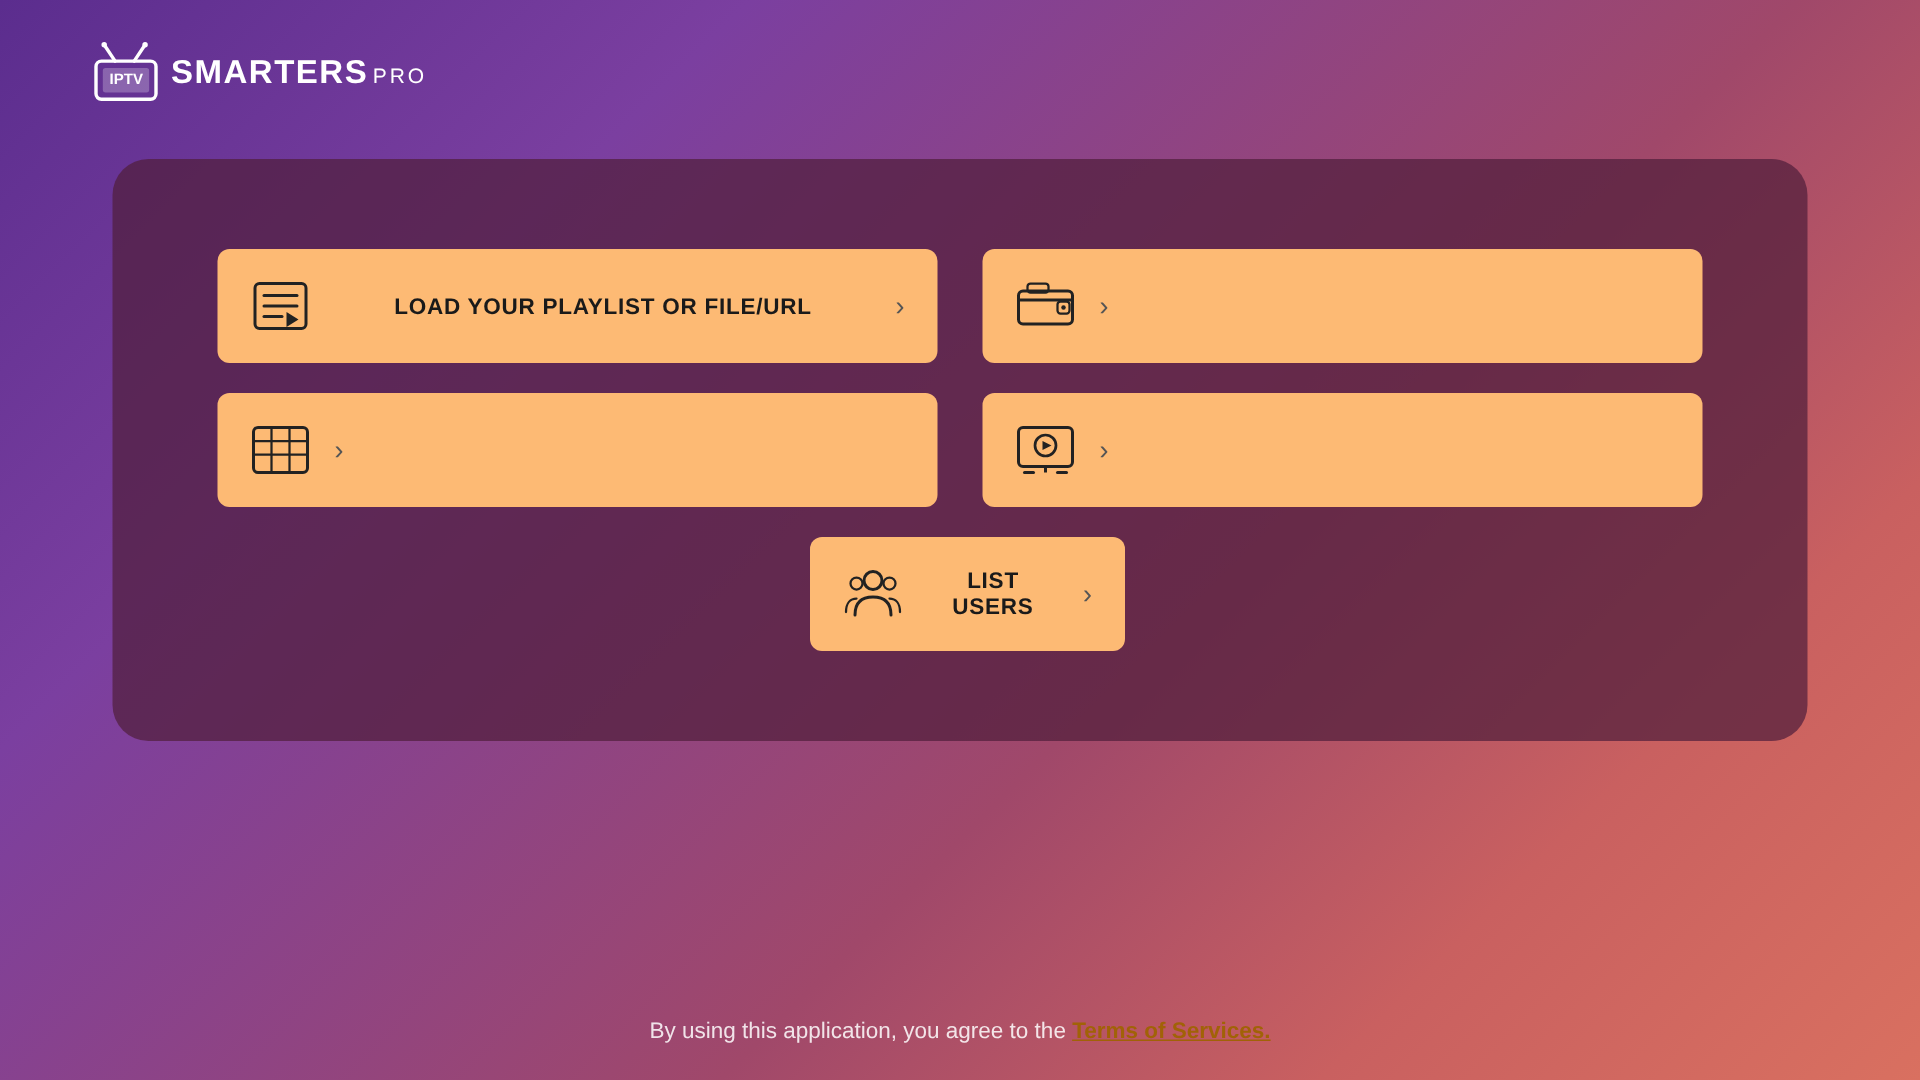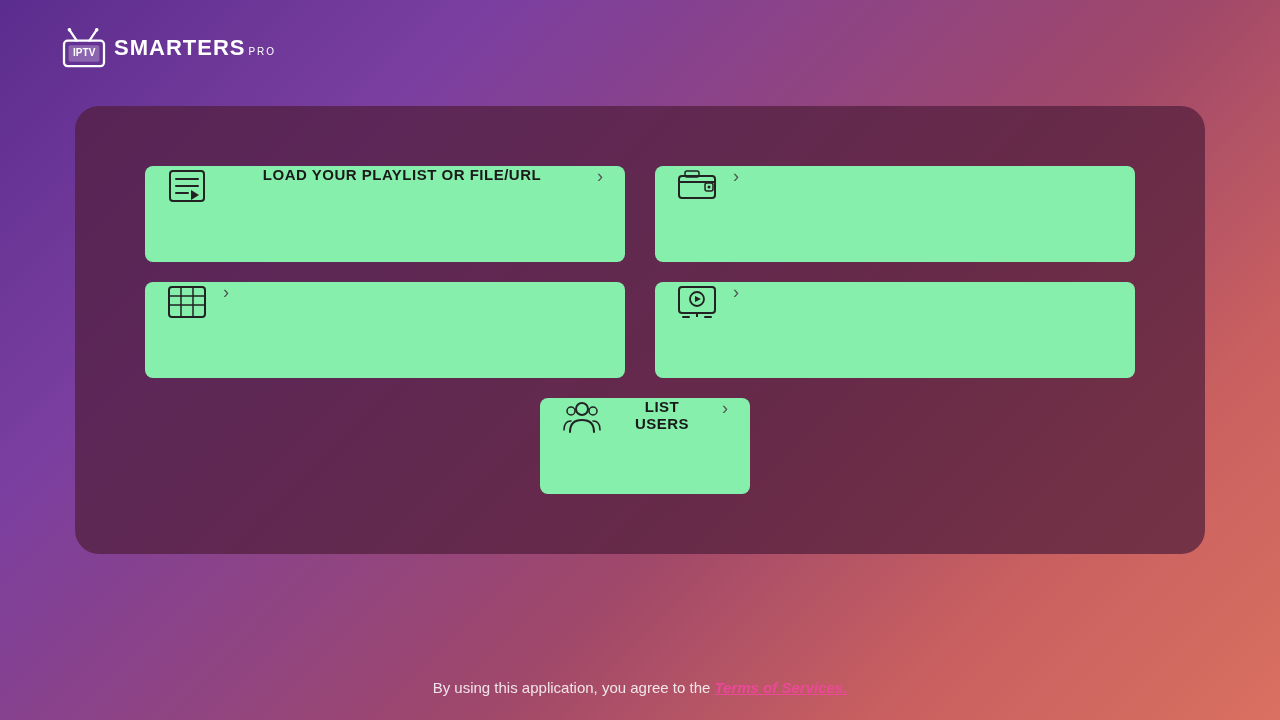--- a/index.html
+++ b/index.html
@@ -37,21 +37,21 @@
 
     .logo-text {
       color: white;
       font-size: 22px;
       font-weight: 900;
       letter-spacing: 1px;
       text-transform: uppercase;
     }
 
     .logo-pro {
-      font-size: 10px;
+      font-size: 14px;
       font-weight: 400;
       letter-spacing: 2px;
       margin-left: 3px;
     }
 
     
     .main-card {
       background: rgba(80, 30, 60, 0.72);
       border-radius: 24px;
       width: 1130px;
@@ -64,27 +64,27 @@
     }
 
     .button-row {
       display: flex;
       gap: 30px;
       width: 100%;
       justify-content: center;
     }
 
     .menu-button {
-      background: #86efac;
+      background: #fdba74;
       border: none;
       border-radius: 8px;
       padding: 0 22px;
-      height: 96px;
-      display: flex;
-      align-items: flex-start;
+      height: 76px;
+      display: flex;
+      align-items: center;
       gap: 16px;
       cursor: pointer;
       flex: 1;
       max-width: 500px;
       position: relative;
       transition: background 0.15s;
     }
 
     .menu-button-label {
       font-size: 15px;
@@ -128,24 +128,23 @@
       position: absolute;
       bottom: 24px;
       left: 0;
       right: 0;
       text-align: center;
       color: rgba(255,255,255,0.85);
       font-size: 15px;
     }
 
     .footer a {
-      color: #ec4899;
+      color: #a16207;
       font-weight: 700;
       text-decoration: underline;
-      font-style: italic;
     }
   </style>
 </head>
 <body>
 
 <div class="header">
   <div class="logo-container">
 
     <svg class="logo-tv-icon" viewBox="0 0 52 44" fill="none" xmlns="http://www.w3.org/2000/svg">
 

